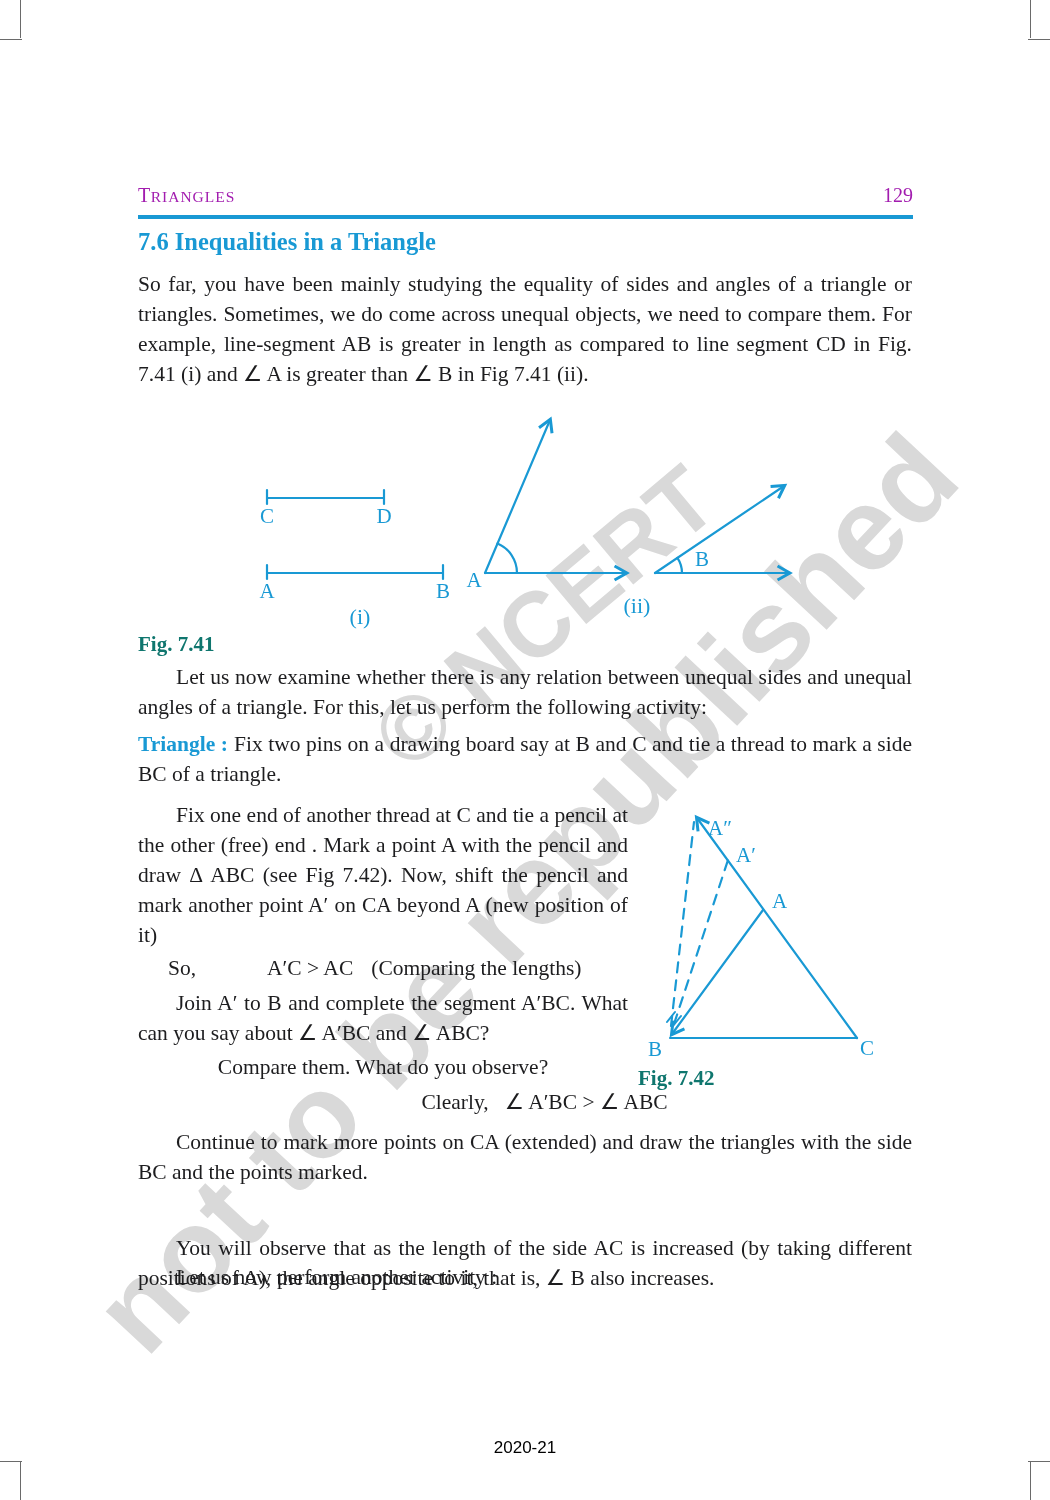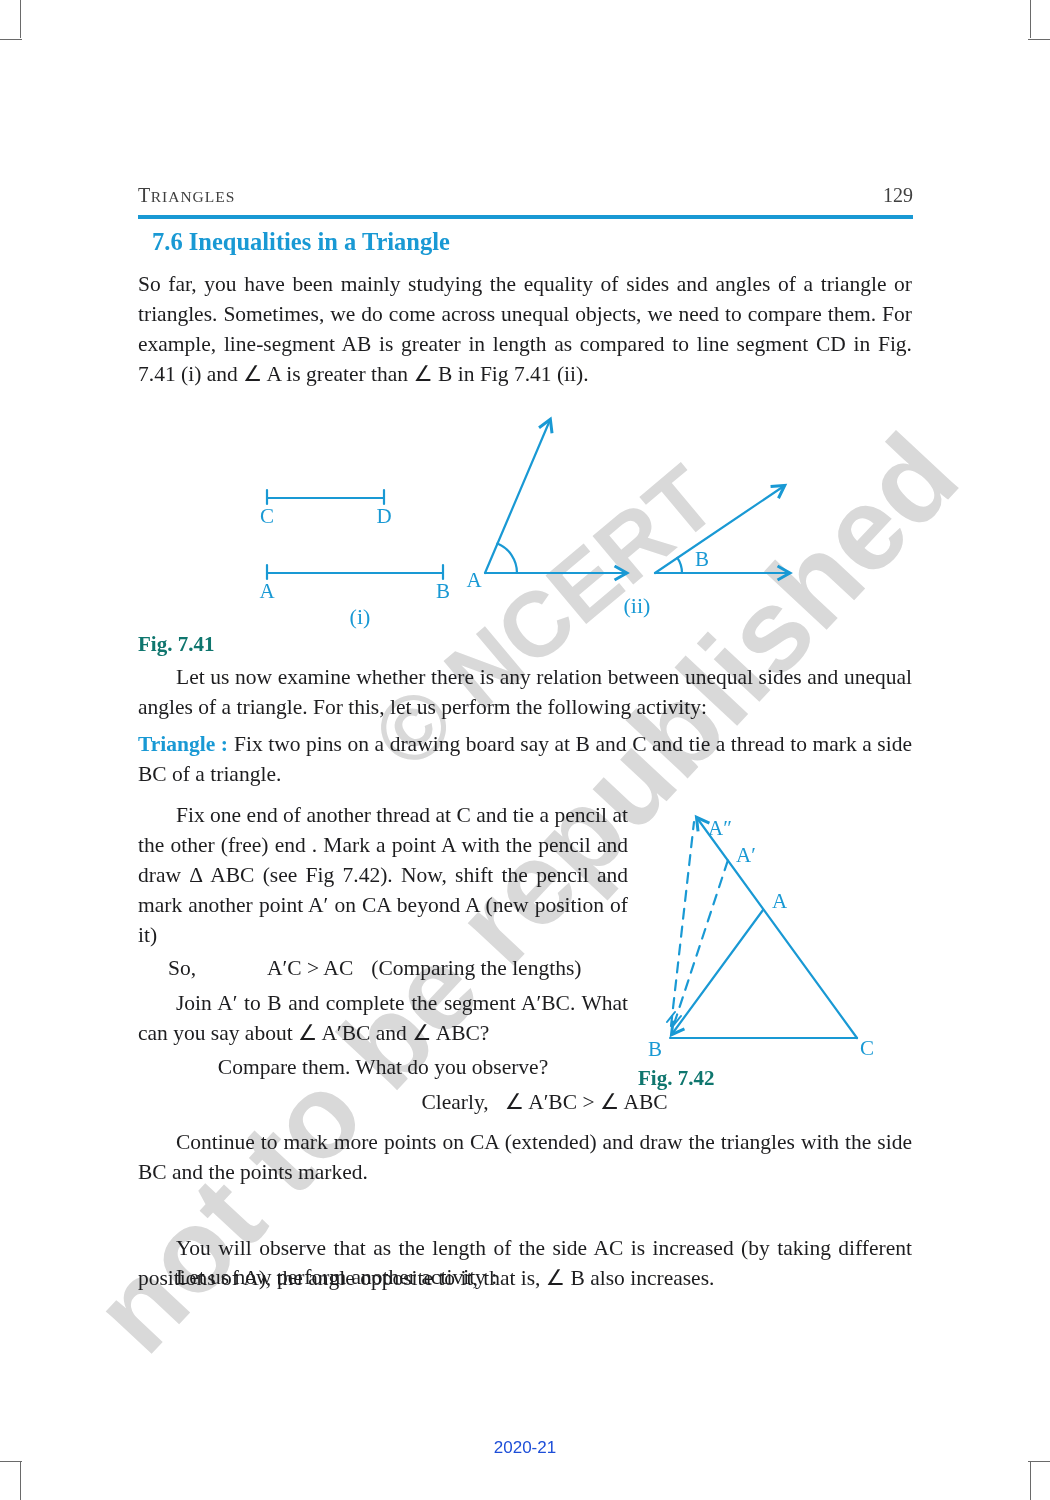--- a/index.html
+++ b/index.html
@@ -8,43 +8,43 @@
   .abs{position:absolute;}
   
   .crop{position:absolute;background:#6a6a6a;}
   
   .wm{position:absolute;color:#d9d9d9;font-family:"Liberation Sans","DejaVu Sans",sans-serif;
       font-weight:bold;white-space:nowrap;z-index:0;text-align:center;}
   .wm1{left:295px;top:565px;width:500px;font-size:92px;transform:rotate(-40deg);}
   .wm2{left:-125px;top:825px;width:1300px;font-size:118px;transform:rotate(-47deg);}
   
   .runhead{left:138px;top:184px;width:775px;display:flex;justify-content:space-between;
-           color:#404040;z-index:2;}
+           color:#a21caf;z-index:2;}
   .runhead .title{font-size:20px;letter-spacing:0.5px;}
   .runhead .title .rest{font-size:15.5px;letter-spacing:1px;}
   .runhead .pageno{font-size:20px;}
   .rule{left:138px;top:215px;width:775px;height:4px;background:#1999d4;z-index:2;}
-  .h2{left:152px;top:228px;width:774px;font-size:24.5px;font-weight:bold;color:#1999d4;z-index:2;}
+  .h2{left:138px;top:228px;width:774px;font-size:24.5px;font-weight:bold;color:#1999d4;z-index:2;}
   
   .para{position:absolute;left:138px;width:774px;font-size:21.5px;line-height:30px;
         text-align:justify;z-index:2;}
   .indent{text-indent:38px;}
   .narrow{width:490px;}
   .accent-bold{color:#1999d4;font-weight:bold;}
   .formula-gap1{margin-left:71px;}
   .formula-gap2{margin-left:18px;}
   .clearly-label{margin-left:39px;}
   .clearly-gap{margin-left:16px;}
   
   .figcap{position:absolute;font-size:21px;font-weight:bold;color:#0f766e;
           z-index:2;}
   svg{position:absolute;z-index:1;overflow:visible;}
   svg text{font-family:"Liberation Serif","DejaVu Sans",serif;font-size:21px;fill:#1999d4;}
   .footer{left:0;top:1438px;width:1050px;text-align:center;
-          font-family:"Liberation Sans","DejaVu Sans",sans-serif;font-size:17px;color:#1d4ed8;z-index:2;}
+          font-family:"Liberation Sans","DejaVu Sans",sans-serif;font-size:17px;color:#000000;z-index:2;}
 </style>
 </head>
 <body>
 
 <div class="crop" style="left:20px;top:0;width:1px;height:38px"></div>
 <div class="crop" style="left:0;top:39px;width:22px;height:1px"></div>
 <div class="crop" style="left:1030px;top:0;width:1px;height:38px"></div>
 <div class="crop" style="left:1028px;top:39px;width:22px;height:1px"></div>
 <div class="crop" style="left:0;top:1461px;width:22px;height:1px"></div>
 <div class="crop" style="left:20px;top:1462px;width:1px;height:38px"></div>

